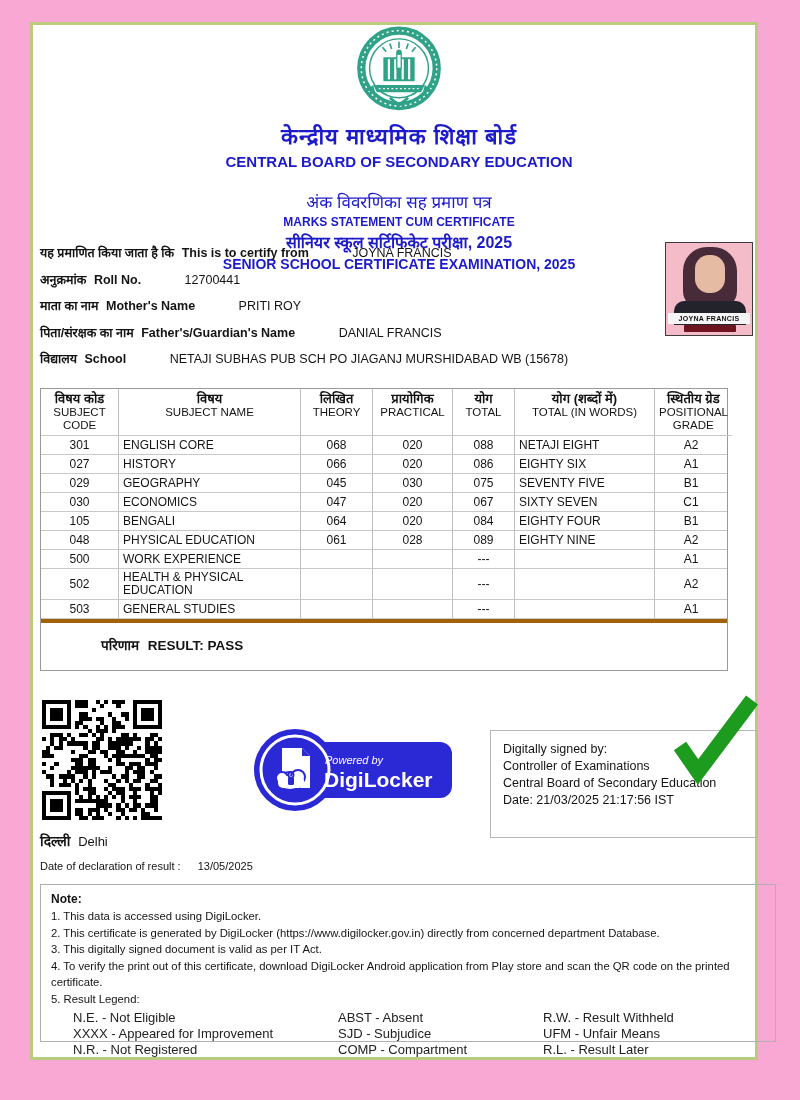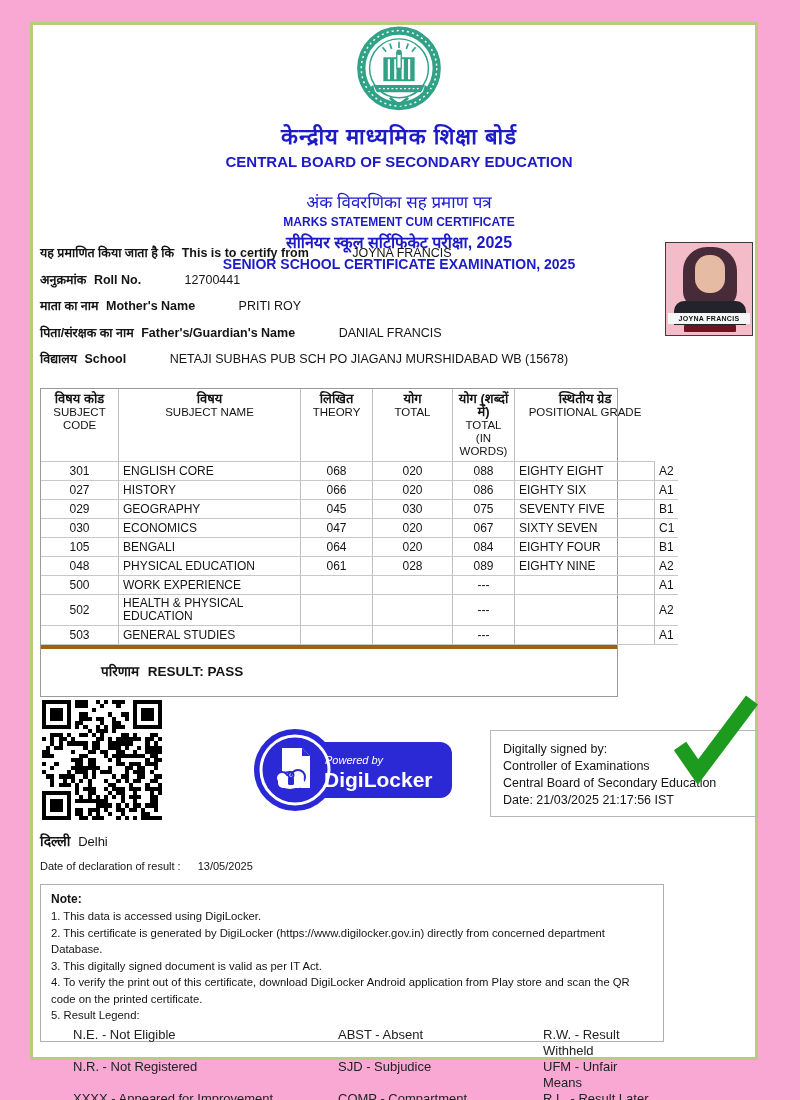--- a/index.html
+++ b/index.html
@@ -35,48 +35,48 @@
              background:#e6bba3; border-radius:14px; }
   .ph-body { position:absolute; left:8px; top:58px; width:72px; height:24px;
              background:#23232b; border-radius:10px 10px 0 0; }
   .ph-caption { position:absolute; left:2px; bottom:11px; right:2px; height:11px;
                 background:#f5f5f5; color:#111; font-weight:bold; font-size:7px;
                 text-align:center; line-height:11px; letter-spacing:.3px; }
   .ph-date { position:absolute; left:18px; bottom:3px; width:52px; height:7px;
              background:#6e1320; border-radius:1px; }
 
   
-  .marks { position:absolute; left:40px; top:388px; width:578px; border:1px solid #9a9a9a; }
+  .marks { position:absolute; left:40px; top:388px; width:688px; border:1px solid #9a9a9a; }
   .trow { display:grid; grid-template-columns:78px 182px 72px 80px 62px 140px 1fr; }
   .cell { border-right:1px solid #bfbfbf; border-bottom:1px solid #c8c8c8;
           padding:2px 4px; font-size:12px; min-height:19px; display:flex;
           align-items:center; justify-content:center; text-align:center; line-height:13px; }
   .cell:last-child { border-right:none; }
   .head .cell { flex-direction:column; justify-content:flex-start; padding-top:3px; padding-bottom:3px; }
   .h-hi { font-weight:bold; font-size:13px; }
   .h-en { font-size:11.5px; margin-top:1px; }
   .c-left { justify-content:flex-start; text-align:left; }
   .result-row { border-top:4px solid #a16207; padding:13px 0 16px 60px; font-size:13.5px; }
   .result-row .r-hi { font-weight:bold; }
   .result-row .r-en { font-weight:bold; margin-left:5px; }
 
   
   .qr { position:absolute; left:42px; top:700px; width:120px; height:120px; }
   .digilocker { position:absolute; left:252px; top:726px; }
-  .sigbox { position:absolute; left:490px; top:730px; width:268px; height:87px;
+  .sigbox { position:absolute; left:490px; top:730px; width:268px; height:108px;
             border:1px solid #b7b7b7; padding:10px 0 0 12px; font-size:12.5px; line-height:17px; }
   .check { position:absolute; left:668px; top:694px; }
   .place { position:absolute; left:40px; top:831px; font-size:13px; }
   .place .p-hi { font-weight:bold; font-size:14px; }
   .place .p-en { margin-left:4px; }
   .decl { position:absolute; left:40px; top:860px; font-size:11px; }
   .decl .d-val { margin-left:14px; }
 
   
-  .notes { position:absolute; left:40px; top:884px; width:624px; height:158px;
+  .notes { position:absolute; left:40px; top:884px; width:736px; height:158px;
            border:1px solid #b0b0b0; padding:7px 10px; }
   .notes-title { font-weight:bold; font-size:12px; margin-bottom:2px; }
   .note-item { font-size:11.3px; line-height:16.5px; }
   .legend { display:grid; grid-auto-flow:column; grid-template-rows:repeat(3,auto);
             grid-template-columns:265px 205px auto; margin:3px 0 0 22px; }
   .legend-item { font-size:13px; line-height:16px; color:#222; }
 </style>
 </head>
 <body>
 
@@ -167,20 +167,24 @@
         <div class="cell">
           <span class="h-hi">विषय</span>
           <span class="h-en">SUBJECT NAME</span>
         </div>
 
         <div class="cell">
           <span class="h-hi">लिखित</span>
           <span class="h-en">THEORY</span>
         </div>
 
+        <div class="cell">
+          <span class="h-hi">प्रायोगिक</span>
+          <span class="h-en">PRACTICAL</span>
+        </div>
 
         <div class="cell">
           <span class="h-hi">योग</span>
           <span class="h-en">TOTAL</span>
         </div>
 
         <div class="cell">
           <span class="h-hi">योग (शब्दों में)</span>
           <span class="h-en">TOTAL (IN WORDS)</span>
         </div>
@@ -191,21 +195,21 @@
         </div>
       </div>
     <div id="rows-host">
 
         <div class="trow">
           <div class="cell">301</div>
           <div class="cell c-left">ENGLISH CORE</div>
           <div class="cell">068</div>
           <div class="cell">020</div>
           <div class="cell">088</div>
-          <div class="cell c-left">EIGHTY EIGHT</div>
+          <div class="cell c-left">NETAJI EIGHT</div>
           <div class="cell">A2</div>
         </div>
 
         <div class="trow">
           <div class="cell">027</div>
           <div class="cell c-left">HISTORY</div>
           <div class="cell">066</div>
           <div class="cell">020</div>
           <div class="cell">086</div>
           <div class="cell c-left">EIGHTY SIX</div>
@@ -669,23 +673,23 @@
         <div class="note-item">3. This digitally signed document is valid as per IT Act.</div>
 
         <div class="note-item">4. To verify the print out of this certificate, download DigiLocker Android application from Play store and scan the QR code on the printed certificate.</div>
 
         <div class="note-item">5. Result Legend:</div>
       </div>
     <div class="legend">
 
         <div class="legend-item">N.E. - Not Eligible</div>
 
+        <div class="legend-item">XXXX - Appeared for Improvement</div>
+
         <div class="legend-item">N.R. - Not Registered</div>
-
-        <div class="legend-item">XXXX - Appeared for Improvement</div>
 
         <div class="legend-item">ABST - Absent</div>
 
         <div class="legend-item">SJD - Subjudice</div>
 
         <div class="legend-item">COMP - Compartment</div>
 
         <div class="legend-item">R.W. - Result Withheld</div>
 
         <div class="legend-item">UFM - Unfair Means</div>

